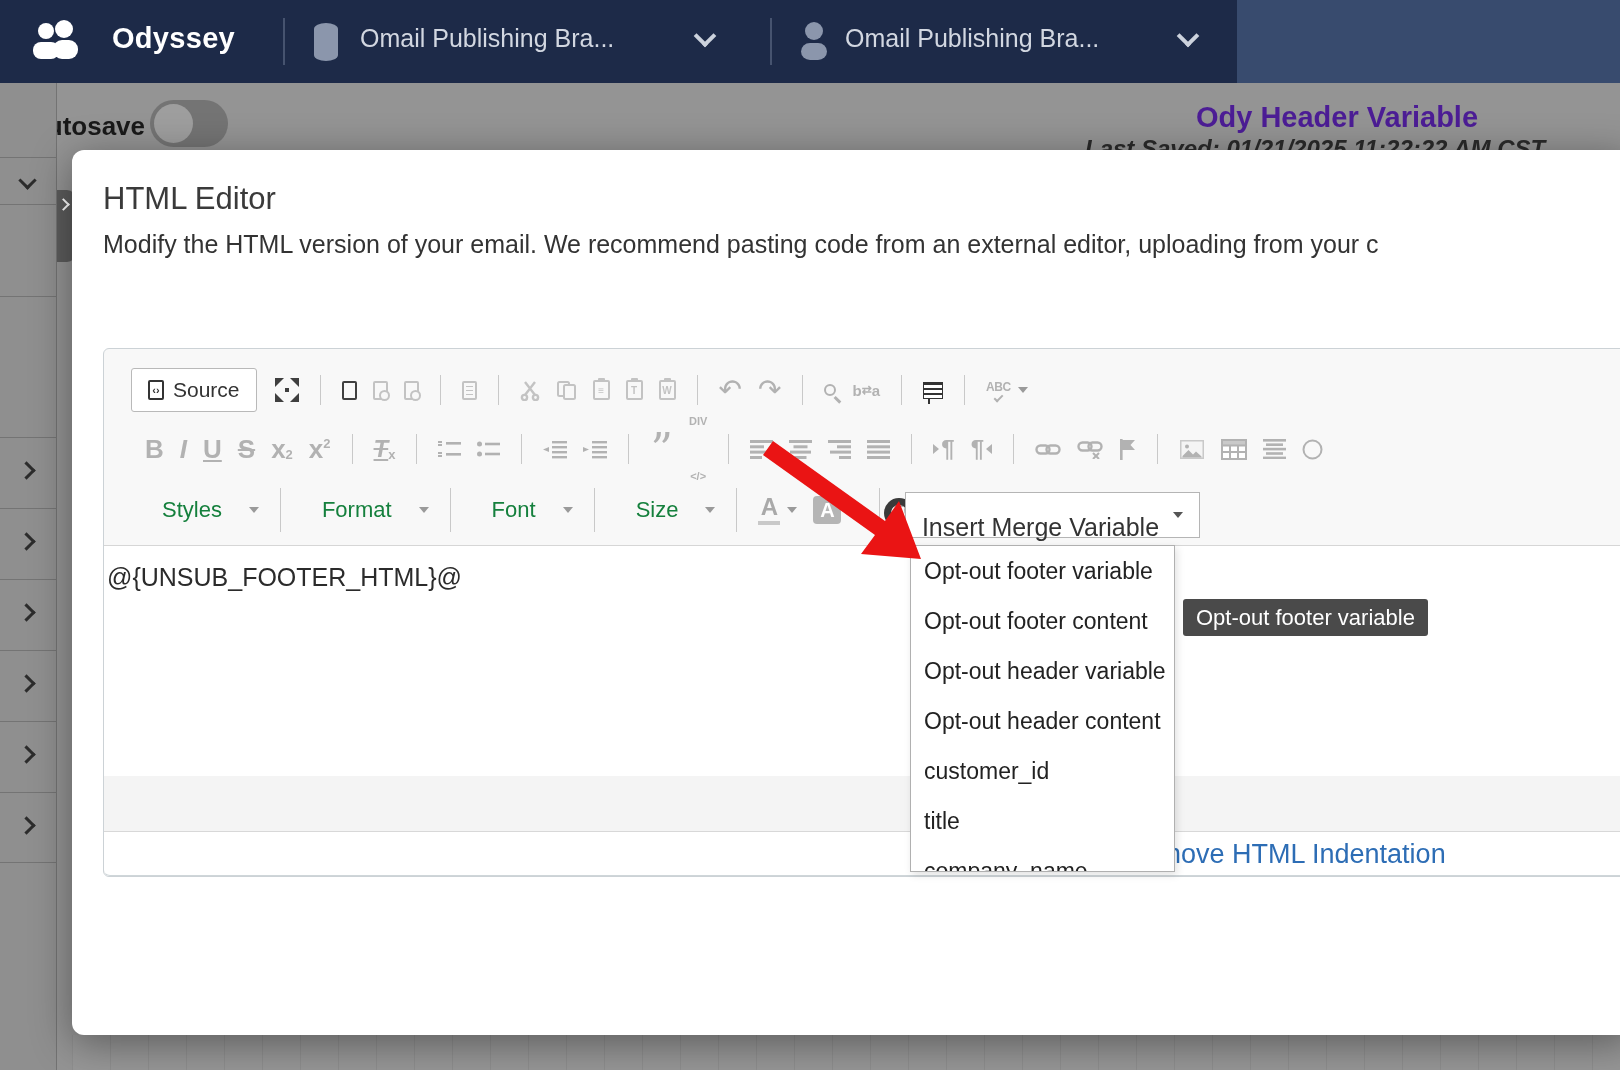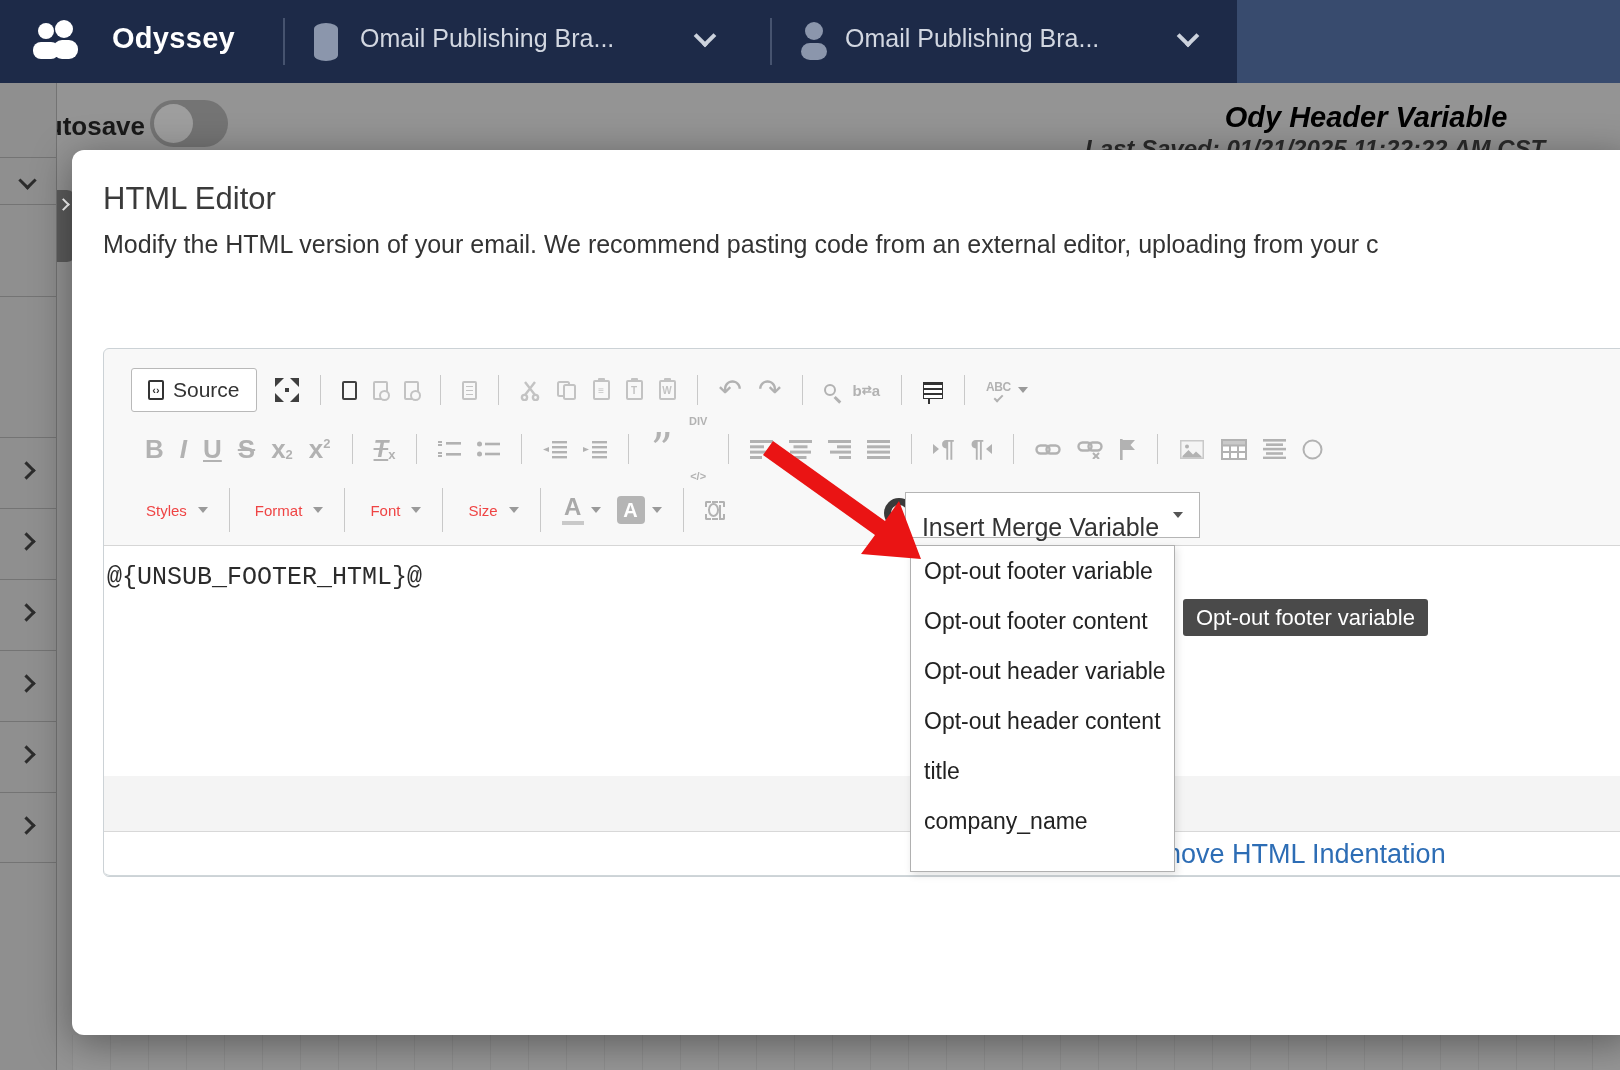--- a/index.html
+++ b/index.html
@@ -12,21 +12,21 @@
   .brand { position:absolute; left:112px; top:22px; color:#fff; font-size:29px; font-weight:bold; letter-spacing:.3px; }
   .nav-label { position:absolute; top:24px; color:#d2d7e1; font-size:25px; white-space:nowrap; }
   .nav-div { position:absolute; top:18px; width:2px; height:47px; background:#46536f; }
   .chev { position:absolute; width:16px; height:16px; border-right:4px solid #ccd2dd; border-bottom:4px solid #ccd2dd; transform:rotate(45deg); }
 
   
   #page { position:absolute; left:0; top:83px; width:1620px; height:987px; background:#949494; }
   .autosave-lbl { position:absolute; left:28px; top:28px; font-size:26px; font-weight:bold; color:#191919; }
   .toggle { position:absolute; left:150px; top:17px; width:78px; height:47px; border-radius:24px; background:#747474; }
   .toggle .knob { position:absolute; left:4px; top:4px; width:39px; height:39px; border-radius:50%; background:#9e9e9e; }
-  .hdr-title { position:absolute; left:1116px; top:18px; width:500px; text-align:center; font-size:29px; font-weight:bold; color:#000000;font-style:italic; }
+  .hdr-title { position:absolute; left:1087px; top:18px; width:500px; text-align:center; font-size:29px; font-weight:bold; color:#4c1d95; }
   .hdr-saved { position:absolute; left:1085px; top:52px; font-size:24px; font-weight:bold; font-style:italic; color:#2a2a2a; white-space:nowrap; }
 
   
   #sidebar { position:absolute; left:0; top:0; width:57px; height:987px; background:#8f8f8f; border-right:1px solid #737373; }
   .sb-line { position:absolute; left:0; width:57px; height:1px; background:#747474; }
   .sb-chev-d { position:absolute; left:21px; width:13px; height:13px; border-right:3.5px solid #2c2c2c; border-bottom:3.5px solid #2c2c2c; transform:rotate(45deg); }
   .sb-row { position:absolute; left:0; width:57px; height:71px; border-top:1px solid #747474; }
   .sb-chev-r { position:absolute; left:20px; top:26px; width:13px; height:13px; border-right:3.5px solid #2c2c2c; border-bottom:3.5px solid #2c2c2c; transform:rotate(-45deg); }
   #panel-tab { position:absolute; left:57px; top:107px; width:19px; height:72px; background:#5c5c5c; border-radius:0 9px 9px 0; z-index:3; }
   #panel-tab .pt-chev { position:absolute; left:2px; top:10px; width:9px; height:9px; border-right:2.5px solid #fff; border-bottom:2.5px solid #fff; transform:rotate(-45deg); }
@@ -74,29 +74,29 @@
   .subm { font-size:13px; font-weight:bold; margin-top:10px; }
   .supm { font-size:13px; font-weight:bold; margin-bottom:12px; }
   .divic { display:flex; flex-direction:column; align-items:center; font-size:11px; font-weight:bold; line-height:1;gap:44px; }
   .quoteg { font-size:44px; line-height:.5; height:20px; font-family:"DejaVu Serif",serif; }
   .pilc { font-size:24px; font-weight:bold; }
   .tri-r { width:0;height:0;border-top:5px solid transparent;border-bottom:5px solid transparent;border-left:6px solid currentColor; margin-right:2px;}
   .tri-l { width:0;height:0;border-top:5px solid transparent;border-bottom:5px solid transparent;border-right:6px solid currentColor; margin-left:2px;}
   .sblocks { width:20px; height:19px; border:2px dashed currentColor; border-radius:2px; position:relative; }
   .sblocks::after { content:""; position:absolute; left:1px; bottom:1px; width:7px; height:10px; border:2px solid currentColor; border-radius:50%; }
   .sblocks::before { content:""; position:absolute; right:2px; top:2px; width:2px; height:13px; background:currentColor; }
-  .dd-lbl { font-size:15px; color:#ef4444; margin:0 4px; }
+  .dd-lbl { font-size:22px; color:#15803d; margin:0 20px; }
   .tcolor { display:flex; flex-direction:column; align-items:center; }
   .tcolor .A { font-size:24px; font-weight:bold; color:#a9a9a9; line-height:1; }
   .tcolor .bar { width:22px; height:4px; background:#c9c9c9; margin-top:2px; }
   .bgcolor { width:28px; height:28px; background:#b5b5b5; border-radius:4px; display:flex; align-items:center; justify-content:center; }
   .bgcolor span { color:#fff; font-size:20px; font-weight:bold; }
 
   #content { height:230px; background:#fff; position:relative; }
-  #content .code { position:absolute; left:3px; top:17px; font-family:Liberation Mono, monospace; font-size:25px; color:#2b2b2b; }
+  #content .code { position:absolute; left:3px; top:17px; font-family:Liberation Sans, sans-serif; font-size:25px; color:#2b2b2b; }
   #estrip { height:56px; background:#f4f4f4; border-bottom:1px solid #d8d8d8; }
   #linkrow { height:44px; background:#fff; border-bottom:1px solid #cfd6d9; position:relative; border-radius:0 0 6px 6px; }
   #linkrow a { position:absolute; left:1020px; top:7px; font-size:27px; color:#2d6db5; text-decoration:none; white-space:nowrap; }
 
   
   #ring { position:absolute; left:884px; top:498px; width:30px; height:30px; border:7px solid #3a3a3a; border-radius:50%; z-index:5; }
   #merge-btn { position:absolute; left:905px; top:492px; width:295px; height:46px; background:#fff; border:1px solid #b5b5b5; display:flex; align-items:center; justify-content:center; gap:14px; z-index:30; }
   #merge-btn .mb-lbl { font-size:25px; color:#333;margin-top:24px; }
   #merge-btn .caret { border-top-color:#555; margin-left:0; }
   #merge-menu { position:absolute; left:910px; top:545px; width:265px; height:327px; background:#fff; border:1px solid #b0b0b0; overflow:hidden; z-index:40; box-shadow:2px 3px 8px rgba(0,0,0,.12); }
@@ -485,20 +485,21 @@
 <div id="merge-btn">
   <span class="mb-lbl">Insert Merge Variable</span>
   <span class="caret"></span>
 </div>
 
 <div id="merge-menu">
   <div class="mi">Opt-out footer variable</div>
   <div class="mi">Opt-out footer content</div>
   <div class="mi">Opt-out header variable</div>
   <div class="mi">Opt-out header content</div>
+  <div class="mi">customer_id</div>
   <div class="mi">title</div>
   <div class="mi">company_name</div>
 </div>
 
 <div id="tooltip">Opt-out footer variable</div>
 
 <svg id="arrow" width="200" height="145" viewBox="0 0 200 145">
   <polygon points="33,11 145,91 159,71 181,129 121,124 135,105 23,25" fill="#ea1414"></polygon>
 </svg>
 

